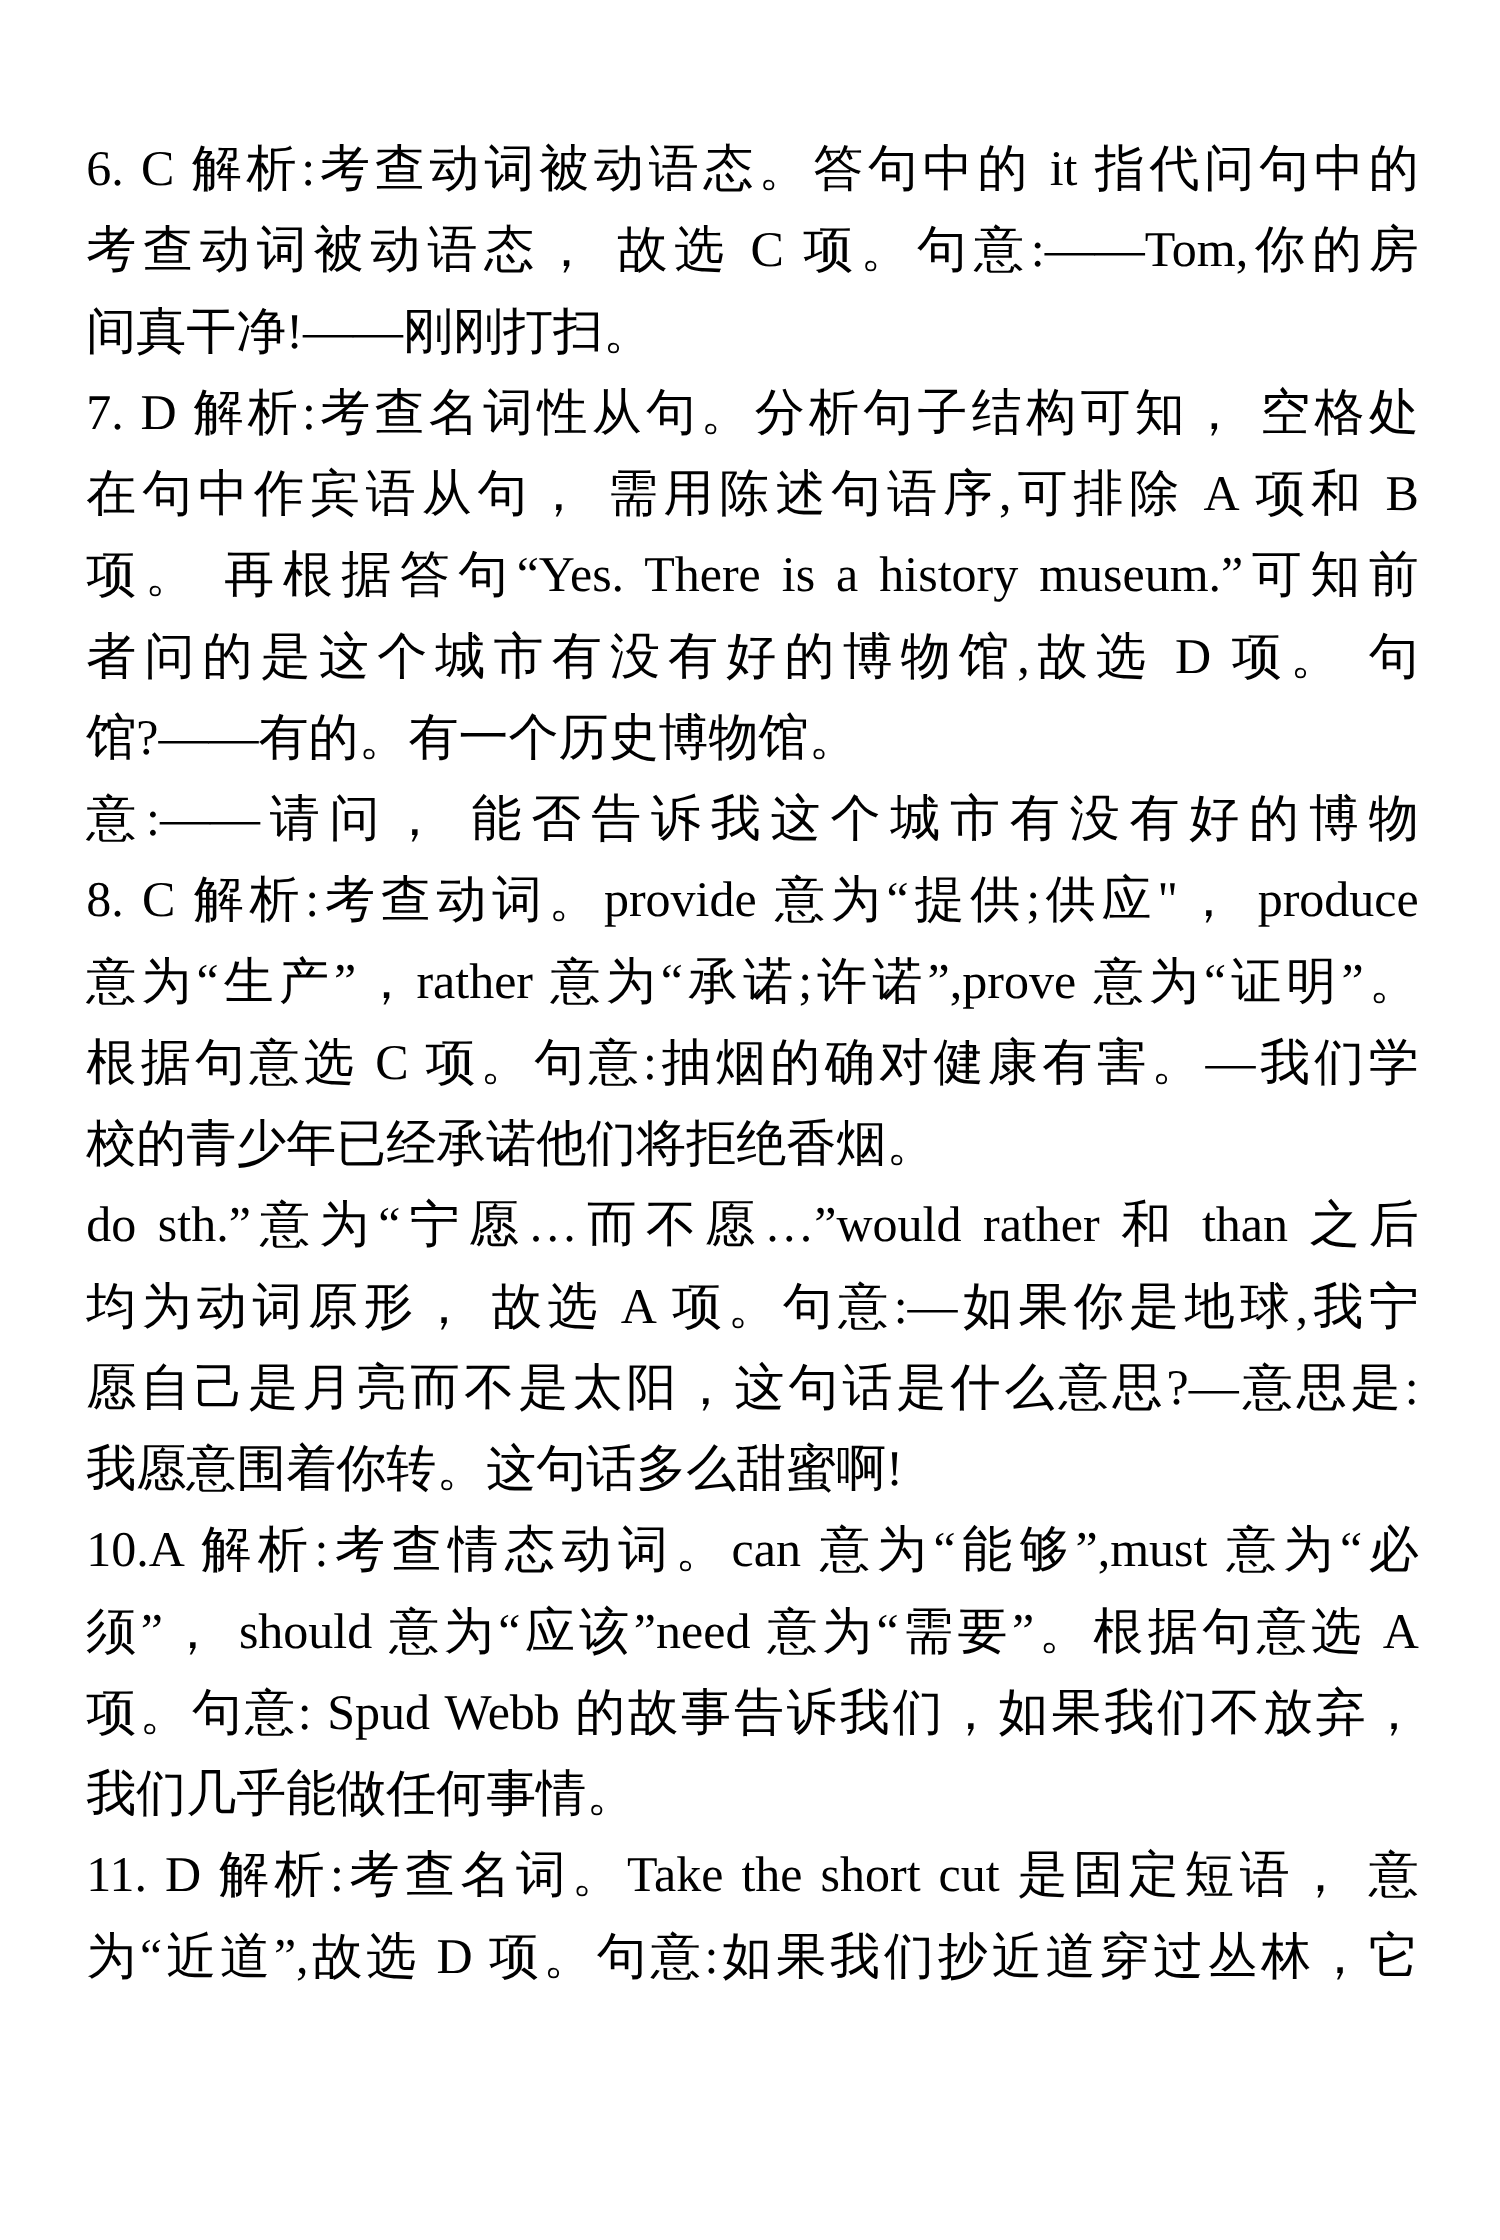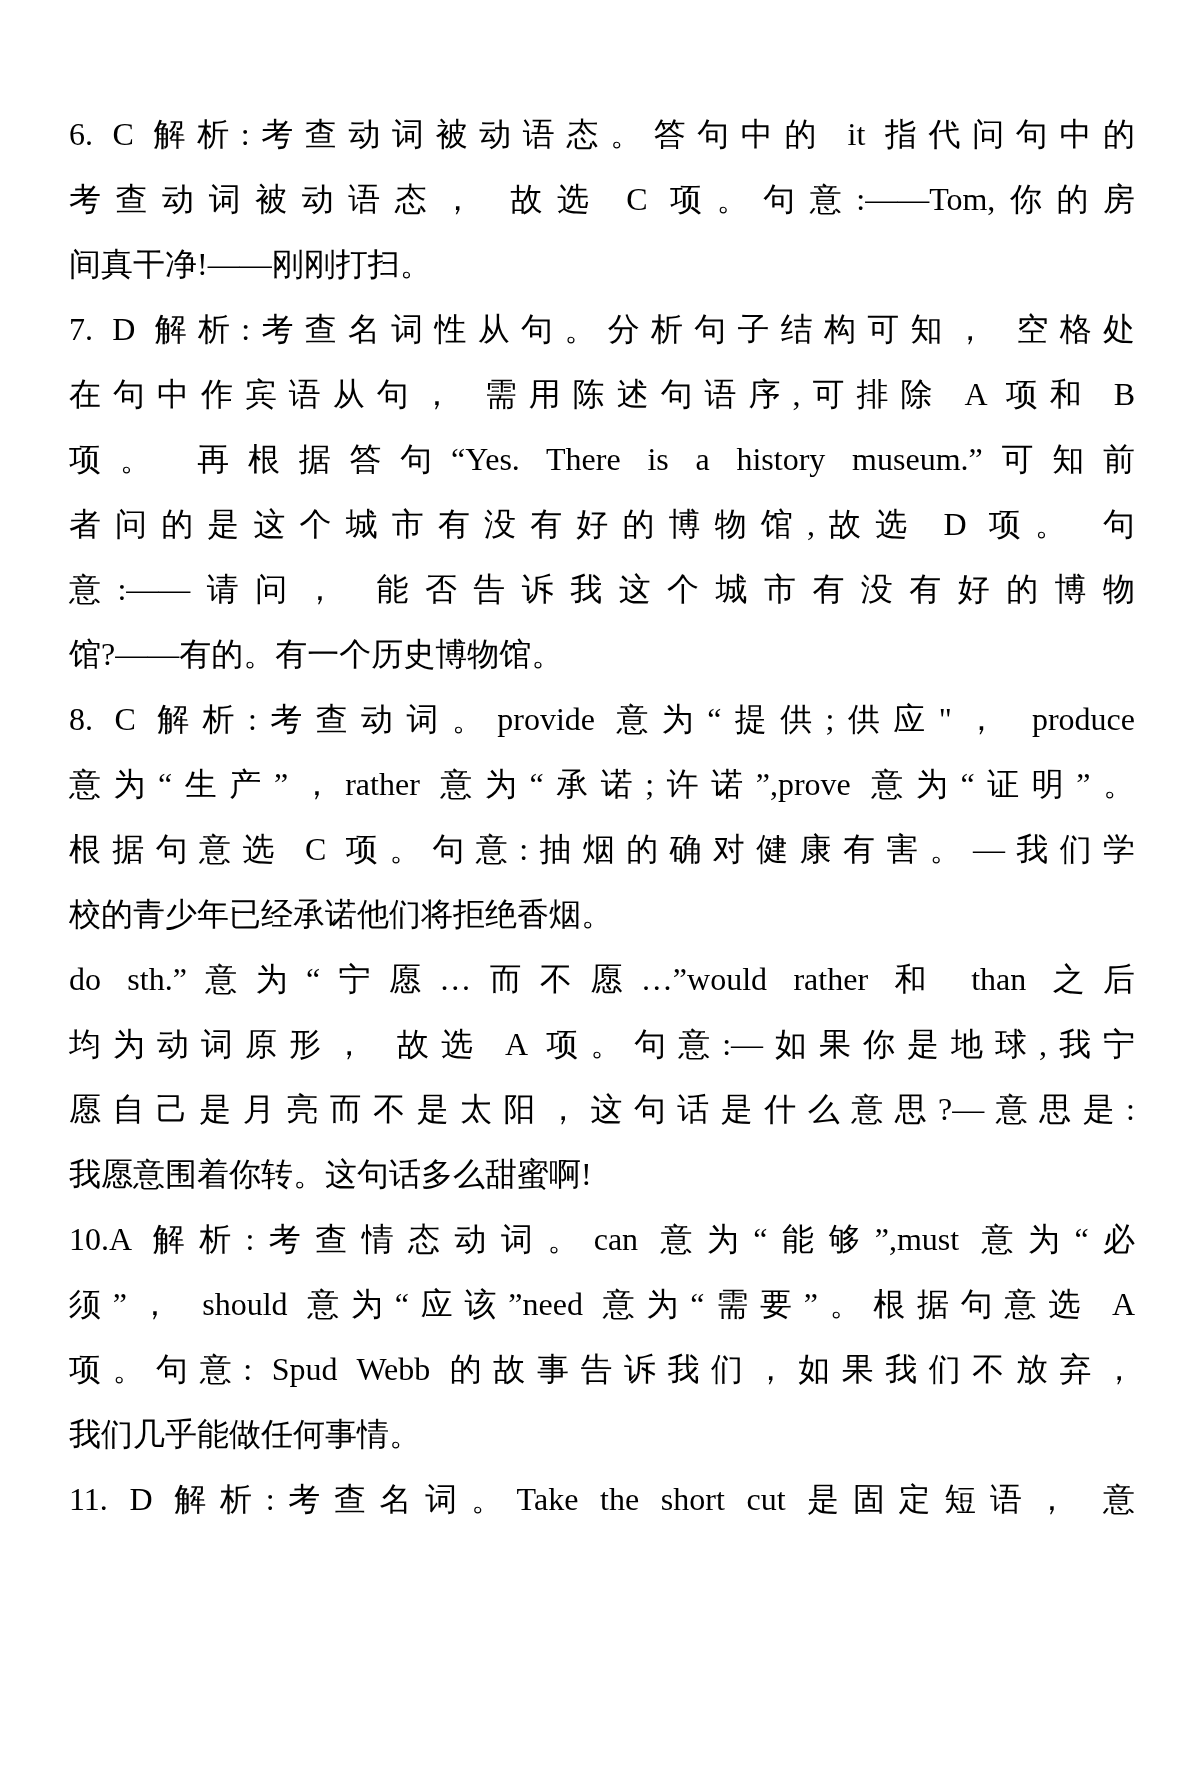--- a/index.html
+++ b/index.html
@@ -19,21 +19,21 @@
     position: absolute;
     left: 69px;
     top: 102px;
     width: 1066px;
   }
   .item {
     margin: 0;
     padding: 0;
   }
   .line {
-    font-size: 32px;
+    font-size: 40px;
     line-height: 65px;
     height: 65px;
     white-space: normal;
     word-break: keep-all;
     overflow: visible;
     text-align: justify;
     text-align-last: justify;
   }
   .line.end {
     text-align: center;
@@ -49,22 +49,22 @@
     <div class="line">6. C 解析:考查动词被动语态。答句中的 it 指代问句中的</div>
     <div class="line">考查动词被动语态， 故选 C 项。句意:——Tom,你的房</div>
     <div class="line end">间真干净!——刚刚打扫。</div>
   </section>
 
   <section class="item">
     <div class="line">7. D 解析:考查名词性从句。分析句子结构可知， 空格处</div>
     <div class="line">在句中作宾语从句， 需用陈述句语序,可排除 A 项和 B</div>
     <div class="line">项。 再根据答句“Yes. There is a history museum.”可知前</div>
     <div class="line">者问的是这个城市有没有好的博物馆,故选 D 项。 句</div>
+    <div class="line end">馆?——有的。有一个历史博物馆。</div>
     <div class="line">意:——请问， 能否告诉我这个城市有没有好的博物</div>
-    <div class="line end">馆?——有的。有一个历史博物馆。</div>
   </section>
 
   <section class="item">
     <div class="line">8. C 解析:考查动词。provide 意为“提供;供应"， produce</div>
     <div class="line">意为“生产”，rather 意为“承诺;许诺”,prove 意为“证明”。</div>
     <div class="line">根据句意选 C 项。句意:抽烟的确对健康有害。—我们学</div>
     <div class="line end">校的青少年已经承诺他们将拒绝香烟。</div>
   </section>
 
   <section class="item">
@@ -76,15 +76,16 @@
 
   <section class="item">
     <div class="line">10.A 解析:考查情态动词。can 意为“能够”,must 意为“必</div>
     <div class="line">须”， should 意为“应该”need 意为“需要”。根据句意选 A</div>
     <div class="line">项。句意: Spud Webb 的故事告诉我们，如果我们不放弃，</div>
     <div class="line end">我们几乎能做任何事情。</div>
   </section>
 
   <section class="item">
     <div class="line">11. D 解析:考查名词。Take the short cut 是固定短语， 意</div>
+    <div class="line">为“近道”,故选 D 项。句意:如果我们抄近道穿过丛林，它</div>
   </section>
 
 </div>
 
 </body></html>

